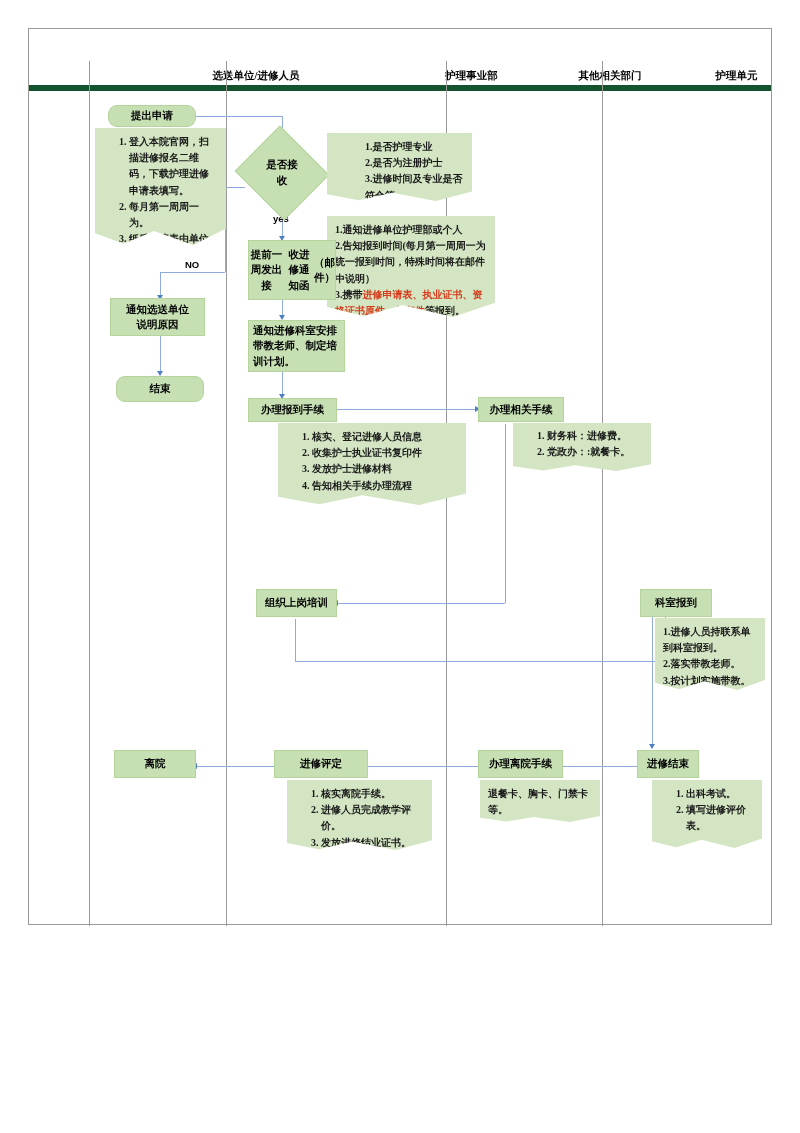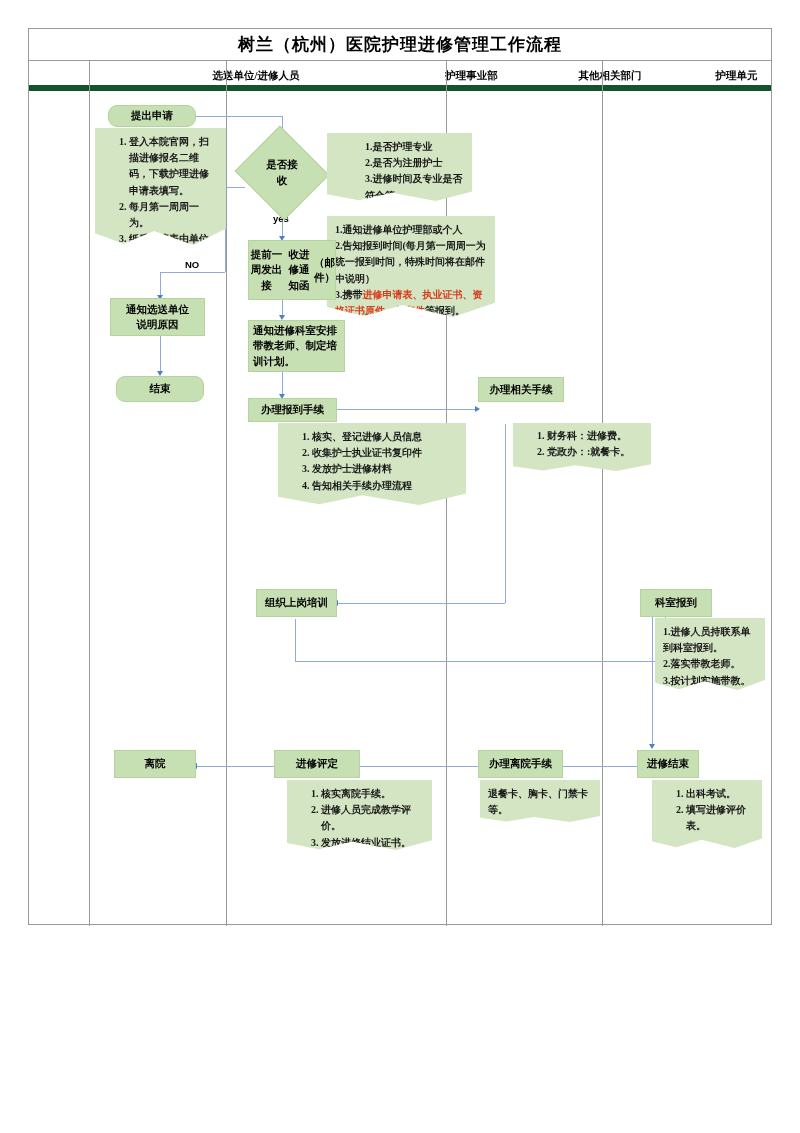--- a/index.html
+++ b/index.html
@@ -58,23 +58,20 @@
   .arr-r{border-top:3.5px solid transparent;border-bottom:3.5px solid transparent;border-left:5px solid #4f7fc4;}
   .lbl{position:absolute;font-size:9.5px;font-weight:700;font-family:"Liberation Sans",sans-serif;color:#000;}
 </style>
 </head>
 <body>
 
 <div class="sheet">
 
   <div class="tbl">
 
-    <div class="title-row">
-      <div class="t">树兰（杭州）医院护理进修管理工作流程</div>
-    </div>
 
     <div class="hdr-row">
       <div class="hdr-cell" style="left:0;width:60px;"></div>
       <div class="hdr-cell" style="left:60px;width:334px;">选送单位/进修人员</div>
       <div class="hdr-cell" style="left:394px;width:97px;">护理事业部</div>
       <div class="hdr-cell" style="left:491px;width:180px;">其他相关部门</div>
       <div class="hdr-cell" style="left:671px;width:73px;">护理单元</div>
     </div>
 
     <div class="vline" style="left:60px;"></div>
@@ -189,40 +186,40 @@
 
   <div class="note indent" style="left:278px;top:423px;width:188px;height:82px;">
     <ol>
       <li>核实、登记进修人员信息</li>
       <li>收集护士执业证书复印件</li>
       <li>发放护士进修材料</li>
       <li>告知相关手续办理流程</li>
     </ol>
   </div>
 
-  <div class="node" style="left:478px;top:377px;width:86px;height:25px;">办理相关手续</div>
+  <div class="node" style="left:478px;top:397px;width:86px;height:25px;">办理相关手续</div>
 
   <div class="note indent" style="left:513px;top:423px;width:138px;height:48px;padding-top:5px;">
     <ol>
       <li>财务科：进修费。</li>
       <li>党政办：:就餐卡。</li>
     </ol>
   </div>
 
   <div class="node" style="left:256px;top:589px;width:81px;height:28px;">组织上岗培训</div>
 
   <div class="node" style="left:640px;top:589px;width:72px;height:28px;">科室报到</div>
 
   <div class="note" style="left:655px;top:618px;width:110px;height:72px;">
     <p>1.进修人员持联系单到科室报到。</p>
     <p>2.落实带教老师。</p>
     <p>3.按计划实施带教。</p>
   </div>
 
-  <div class="node" style="left:274px;top:750px;width:86px;height:28px;">进修评定</div>
+  <div class="node" style="left:274px;top:750px;width:94px;height:28px;">进修评定</div>
 
   <div class="note indent" style="left:287px;top:780px;width:145px;height:70px;">
     <ol>
       <li>核实离院手续。</li>
       <li>进修人员完成教学评价。</li>
       <li>发放进修结业证书。</li>
     </ol>
   </div>
 
   <div class="node" style="left:478px;top:750px;width:85px;height:28px;">办理离院手续</div>

